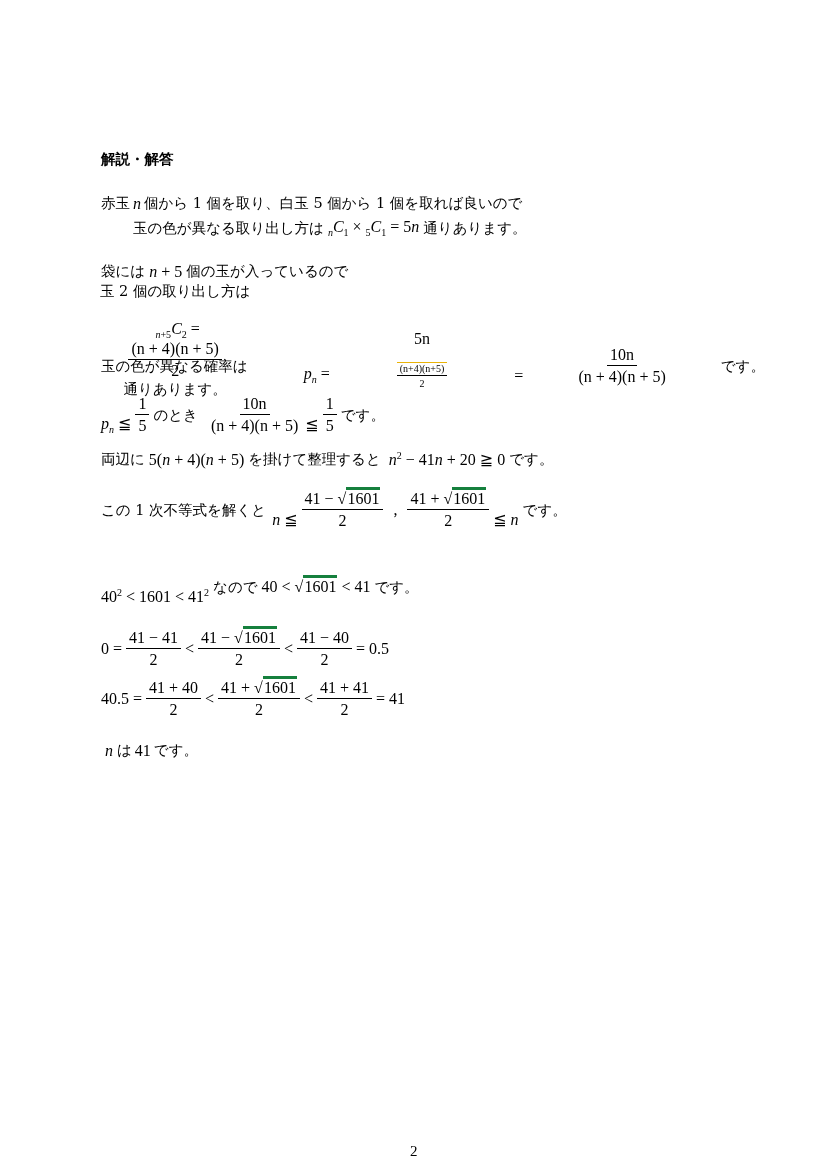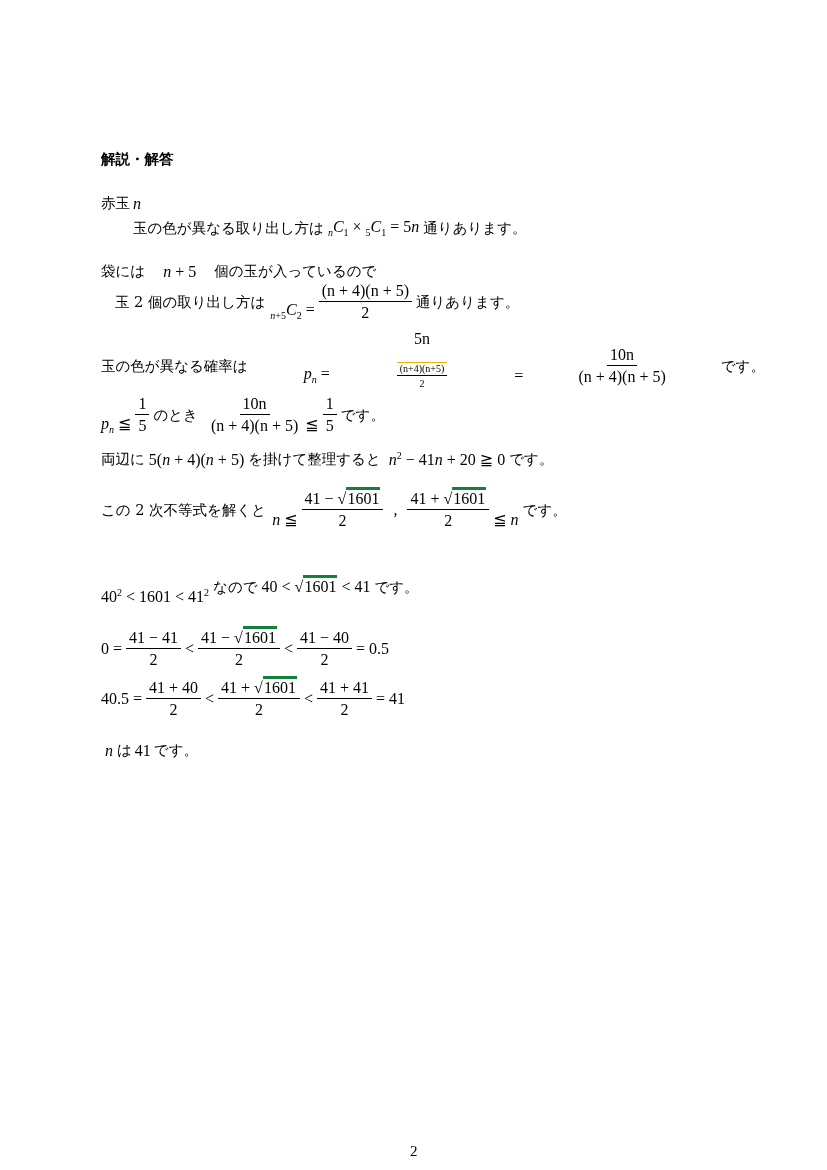--- a/index.html
+++ b/index.html
@@ -19,35 +19,36 @@
   .pageno { font-size:15px; }
 </style>
 </head>
 <body>
 
 <div class="abs title" style="left:101px;top:150px;">解説・解答</div>
 
 <div class="abs line" style="left:101px;top:194px;text-align:center;">
   <span>赤玉</span>
   <i class="m" style="margin:0 3px;">n</i>
+  <span>個から 1 個を取り、白玉 5 個から 1 個を取れば良いので</span>
 </div>
 <div class="abs line" style="left:101px;top:218px;margin-left:32px;">
   <span>玉の色が異なる取り出し方は</span>
   <span class="m" style="margin:0 4px;">
     <sub><i>n</i></sub><i>C</i><sub>1</sub> × <sub>5</sub><i>C</i><sub>1</sub> = 5<i>n</i>
   </span>
   <span>通りあります。</span>
 </div>
 
 <div class="abs line" style="left:101px;top:262px;">
   <span>袋には</span>
-  <span class="m" style="margin:0 18px;"><i>n</i> + 5</span>
+  <span class="m" style="margin:0 4px;"><i>n</i> + 5</span>
   <span>個の玉が入っているので</span>
 </div>
-<div class="abs line" style="left:115px;top:282px;">
+<div class="abs line" style="left:100px;top:282px;flex-direction:column;">
   <span>玉 2 個の取り出し方は</span>
   <span class="m" style="margin-left:5px;"><sub><i>n</i>+5</sub><i>C</i><sub>2</sub> =</span>
   <span class="frac m">
     <span class="num">(n + 4)(n + 5)</span>
     <span class="den">2</span>
   </span>
   <span>通りあります。</span>
 </div>
 <div class="abs line" style="left:101px;top:330px;gap:48px;">
   <span>玉の色が異なる確率は</span>
@@ -86,21 +87,21 @@
   <span>です。</span>
 </div>
 <div class="abs line" style="left:101px;top:450px;text-align:center;">
   <span>両辺に</span>
   <span class="m" style="margin:0 4px;">5(<i>n</i> + 4)(<i>n</i> + 5)</span>
   <span>を掛けて整理すると</span>
   <span class="m" style="margin:0 4px 0 8px;"><i>n</i><sup>2</sup> − 41<i>n</i> + 20 ≧ 0</span>
   <span>です。</span>
 </div>
 <div class="abs line" style="left:101px;top:490px;">
-  <span>この 2 次不等式を解くと</span>
+  <span>この 1 次不等式を解くと</span>
   <span class="m" style="margin-left:6px;"><i>n</i> ≦</span>
   <span class="frac m">
     <span class="num">41 − √<span class="sqrt">1601</span></span>
     <span class="den">2</span>
   </span>
   <span class="m" style="margin:0 6px;">,</span>
   <span class="frac m">
     <span class="num">41 + √<span class="sqrt">1601</span></span>
     <span class="den">2</span>
   </span>

